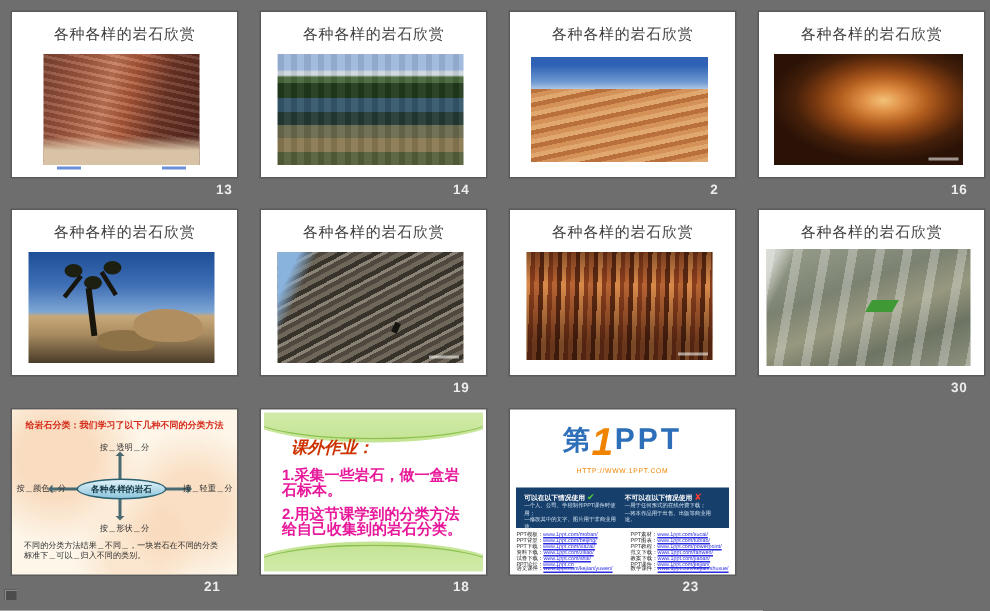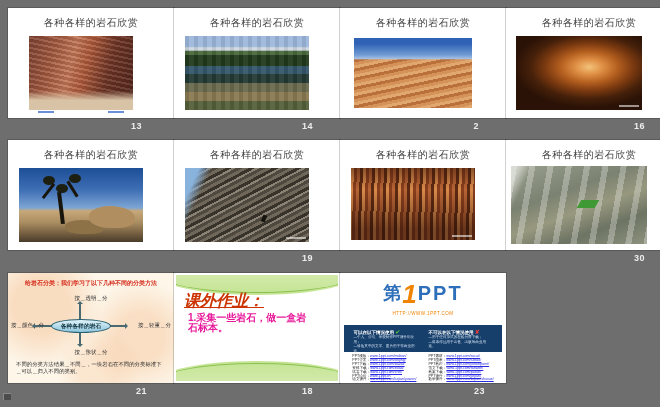--- a/index.html
+++ b/index.html
@@ -1,18 +1,18 @@
 <!DOCTYPE html>
 <html><head>
 <meta charset="utf-8">
 <style>
   html,body{margin:0;padding:0;}
   body{font-family:"Liberation Sans","DejaVu Sans",sans-serif;}
   .page{position:relative;width:660px;height:407px;background:#6e6e6e;overflow:hidden;}
-  .cell{position:absolute;width:166px;height:110px;background:#ffffff;box-sizing:border-box;
+  .cell{position:absolute;width:150px;height:110px;background:#ffffff;box-sizing:border-box;
         box-shadow:0 0 0 1px rgba(0,0,0,.18);overflow:hidden;}
   .num{position:absolute;width:146px;text-align:right;padding-right:7px;box-sizing:border-box;
        color:#ededed;font-size:9px;font-weight:bold;letter-spacing:.5px;}
   
   .slide-title{padding-top:8px;text-align:center;font-size:10px;color:#3d3d3d;letter-spacing:.5px;}
   .photo{position:absolute;}
   .wm{position:absolute;right:3px;bottom:3px;width:20px;height:2px;background:rgba(255,255,255,.55);}
   .credits{position:absolute;left:30px;top:103px;width:86px;display:flex;justify-content:space-between;}
   .credits span{display:block;width:16px;height:2px;background:#6b8fd8;}
   .p13{left:21px;top:28px;width:104px;height:74px;
@@ -79,21 +79,21 @@
       font-size:5.8px;font-weight:bold;color:#10323e;display:flex;align-items:center;justify-content:center;white-space:nowrap;}
   .d-note{position:absolute;left:8px;right:8px;top:88px;font-size:5.4px;line-height:7px;color:#2b2b2b;}
   
   .s22{background:#ffffff;}
   .band{position:absolute;left:2px;right:2px;height:24px;overflow:hidden;}
   .band-top{top:2px;} .band-bottom{bottom:2px;transform:scaleY(-1);}
   .band::before{content:"";position:absolute;left:-15%;right:-15%;top:-28px;height:48px;border-radius:50%;
       background:linear-gradient(#e6f3cb,#c3e492);}
   .band::after{content:"";position:absolute;left:-8%;right:-8%;top:-16px;height:34px;border-radius:50%;
       border-bottom:1.5px solid #8cc152;box-sizing:border-box;}
-  .hw-heading{position:absolute;left:10px;top:18px;font-size:16px;font-weight:bold;font-style:italic;color:#cc3300;text-decoration:underline;}
+  .hw-heading{position:absolute;left:20px;top:18px;font-size:11px;font-weight:bold;font-style:italic;color:#cc3300;}
   .hw-item{position:absolute;left:14px;width:120px;font-size:10px;line-height:10px;font-weight:bold;color:#e8189a;}
   .hw-1{top:40px;} .hw-2{top:66px;}
   
   .s23{background:#ffffff;}
   .logo-row{position:absolute;left:0;right:0;top:8px;display:flex;align-items:flex-end;justify-content:center;}
   .logo-di{font-size:18px;font-weight:bold;color:#2e6fba;}
   .logo-one{font-size:26px;line-height:22px;font-weight:bold;font-style:italic;color:#f08300;margin:0 1px;}
   .logo-ppt{font-size:20px;font-weight:bold;color:#2e6fba;letter-spacing:2px;}
   .logo-url{position:absolute;left:0;right:0;top:38px;text-align:center;font-size:4.5px;color:#f08300;letter-spacing:.5px;}
   .policy{position:absolute;left:4px;right:4px;top:52px;height:27px;background:#173f6b;display:flex;
@@ -115,21 +115,21 @@
 <div class="page">
 
   <div class="cell" style="left:8px;top:8px">
     <div class="slide-title">各种各样的岩石欣赏</div>
     <div class="photo p13"></div>
     <div class="credits">
         <span></span>
         <span></span>
       </div>
   </div>
-  <div class="num" style="left:3px;top:121px">13</div>
+  <div class="num" style="left:16px;top:121px">13</div>
 
   <div class="cell" style="left:174px;top:8px">
     <div class="slide-title">各种各样的岩石欣赏</div>
     <div class="photo p14"></div>
   </div>
   <div class="num" style="left:174px;top:121px">14</div>
 
   <div class="cell" style="left:340px;top:8px">
     <div class="slide-title">各种各样的岩石欣赏</div>
     <div class="photo p15"></div>
@@ -191,20 +191,21 @@
     <div class="d-label" style="left:50%;top:76px;transform:translateX(-50%)">按＿形状＿分</div>
     <div class="d-note">不同的分类方法结果＿不同＿，一块岩石在不同的分类标准下＿可以＿归入不同的类别。</div>
   </div>
   <div class="num" style="left:8px;top:386px">21</div>
 
   <div class="cell s22" style="left:174px;top:273px">
     <div class="band band-top"></div>
     <div class="band band-bottom"></div>
     <div class="hw-heading">课外作业：</div>
     <div class="hw-item hw-1">1.采集一些岩石，做一盒岩石标本。</div>
+    <div class="hw-item hw-2">2.用这节课学到的分类方法给自己收集到的岩石分类。</div>
   </div>
   <div class="num" style="left:174px;top:386px">18</div>
 
   <div class="cell s23" style="left:340px;top:273px">
     <div class="logo-row">
       <span class="logo-di">第</span>
       <span class="logo-one">1</span>
       <span class="logo-ppt">PPT</span>
     </div>
     <div class="logo-url">HTTP://WWW.1PPT.COM</div>
@@ -234,16 +235,16 @@
         <div class="lrow"><span class="llabel">PPT素材：</span><span class="llink">www.1ppt.com/sucai/</span></div>
         <div class="lrow"><span class="llabel">PPT图表：</span><span class="llink">www.1ppt.com/tubiao/</span></div>
         <div class="lrow"><span class="llabel">PPT教程：</span><span class="llink">www.1ppt.com/powerpoint/</span></div>
         <div class="lrow"><span class="llabel">范文下载：</span><span class="llink">www.1ppt.com/fanwen/</span></div>
         <div class="lrow"><span class="llabel">教案下载：</span><span class="llink">www.1ppt.com/jiaoan/</span></div>
         <div class="lrow"><span class="llabel">PPT课件：</span><span class="llink">www.1ppt.com/kejian/</span></div>
         <div class="lrow"><span class="llabel">数学课件：</span><span class="llink">www.1ppt.com/kejian/shuxue/</span></div>
       </div>
     </div>
   </div>
-  <div class="num" style="left:346px;top:386px">23</div>
+  <div class="num" style="left:327px;top:386px">23</div>
 
   <div class="corner-mark"></div>
 </div>
 
 </body></html>

